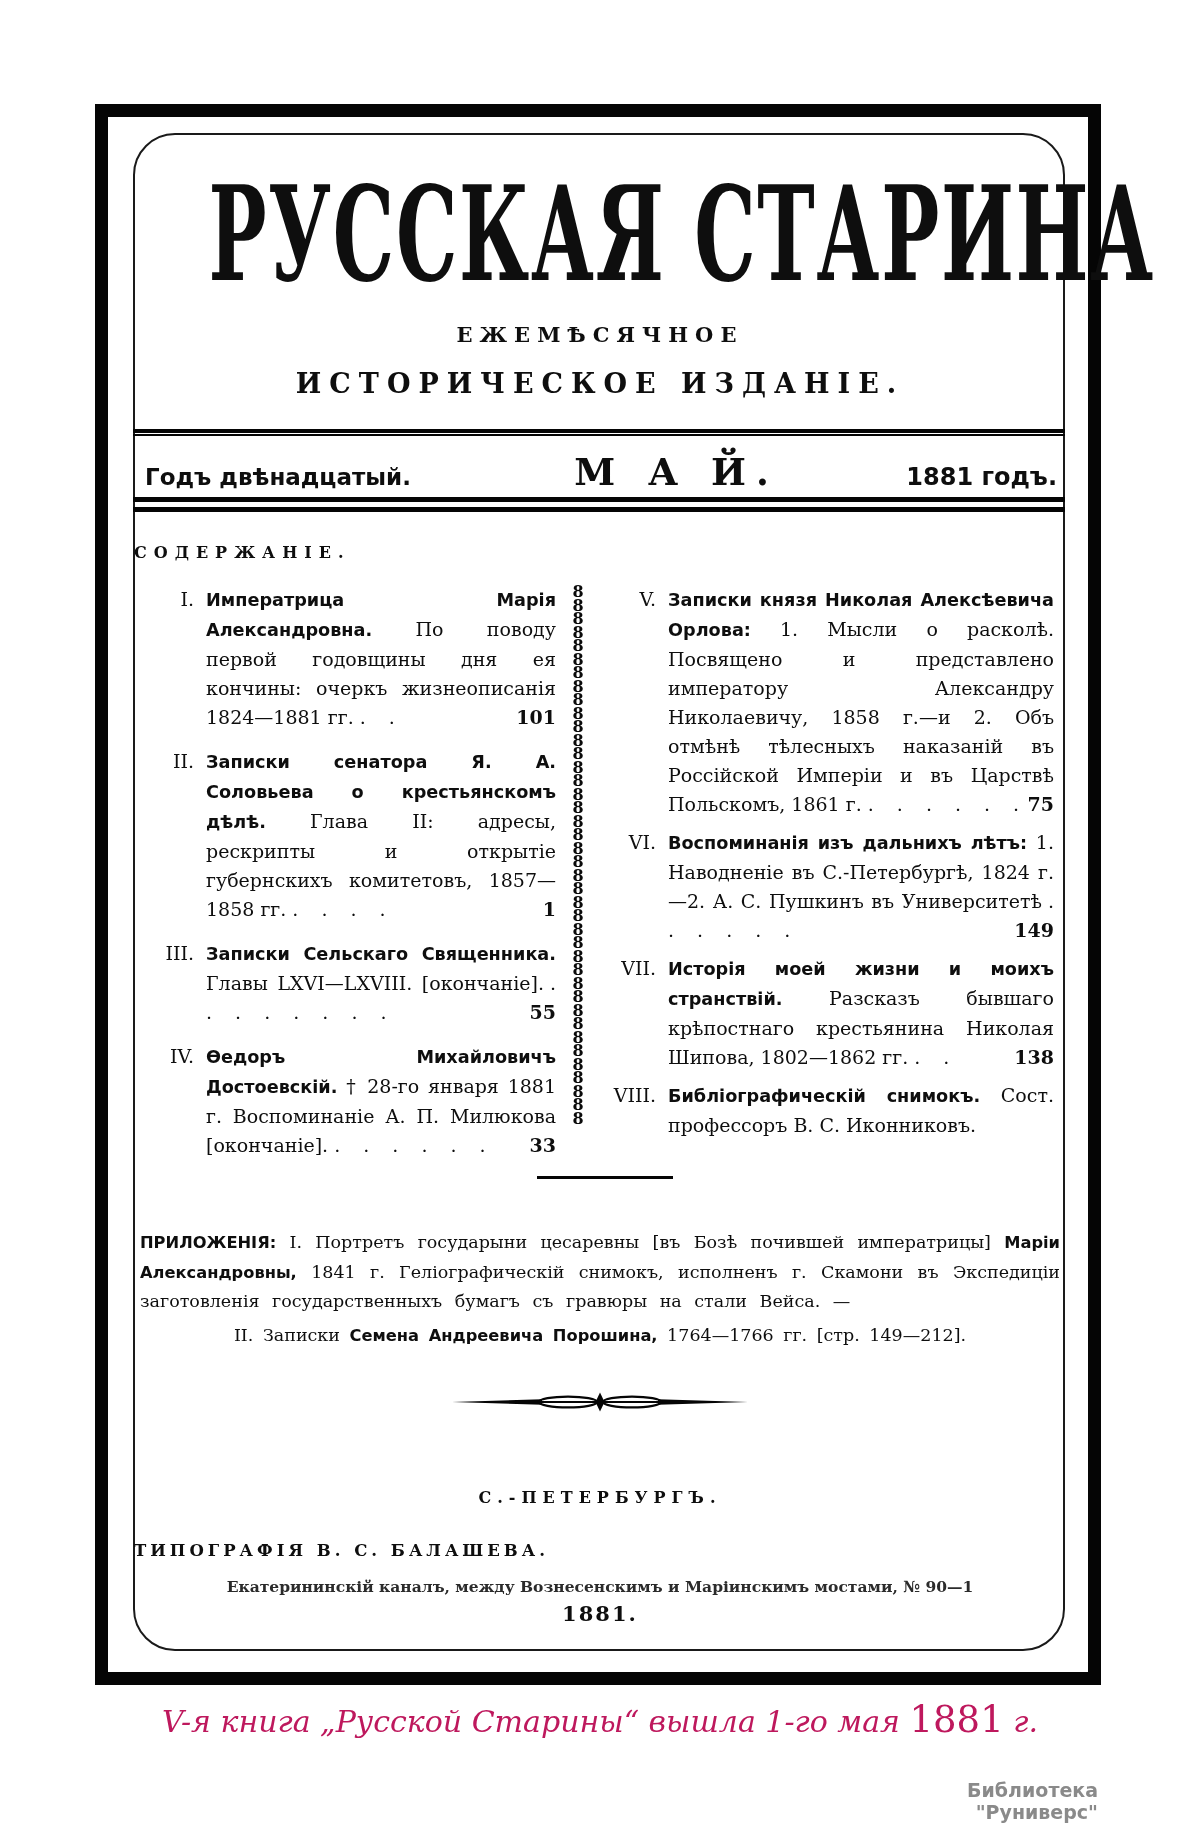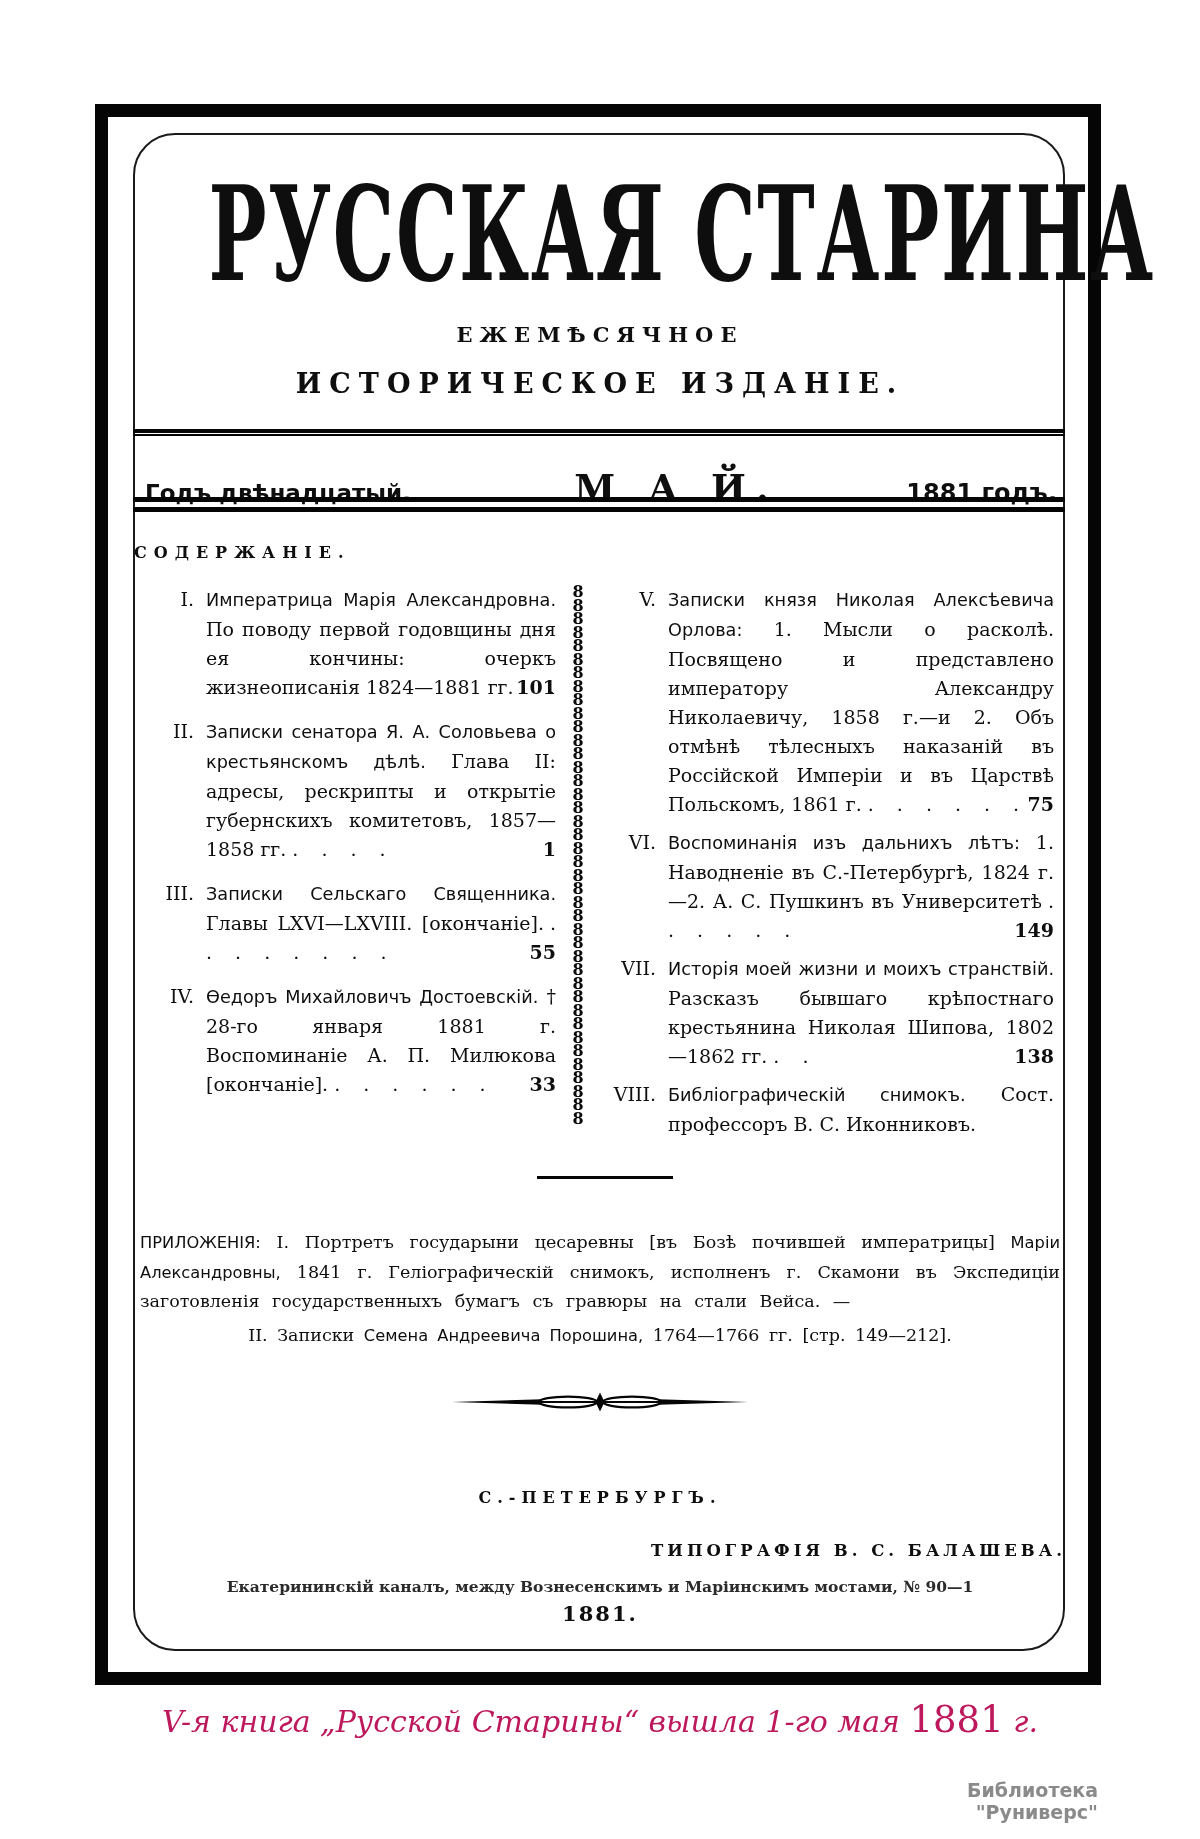--- a/index.html
+++ b/index.html
@@ -32,21 +32,21 @@
   .subtitle-edition{
     left:134px;top:368px;width:932px;text-align:center;
     font-weight:700;font-size:27px;letter-spacing:8px;
   }
   .rule-a{
     left:133px;top:429px;width:932px;height:7px;box-sizing:border-box;
     border-top:4px solid #050505;border-bottom:2px solid #050505;
   }
   .edition-row{
     left:145px;top:450px;width:912px;height:44px;
-    display:flex;justify-content:space-between;align-items:baseline;margin-top:16px;
+    display:flex;justify-content:space-between;align-items:baseline;
   }
   .edition-label{font-family:"DejaVu Sans",sans-serif;font-weight:700;font-size:23px;}
   .month-label{font-weight:700;font-size:37px;letter-spacing:10px;transform:translateX(18px);}
   .year-label{font-family:"DejaVu Sans",sans-serif;font-weight:700;font-size:24px;}
   .rule-b{
     left:133px;top:497px;width:932px;height:15px;box-sizing:border-box;
     border-top:5px solid #050505;border-bottom:5px solid #050505;
   }
   .contents-heading{
     left:134px;top:543px;width:932px;text-align:left;
@@ -63,38 +63,38 @@
     width:44px;flex:none;text-align:center;
     font-weight:700;font-size:16px;line-height:13.5px;
     white-space:pre-line;color:#0a0a0a;
   }
   .toc-entry{display:flex;position:relative;margin-bottom:15px;}
   .toc-col-right .toc-entry{margin-bottom:9px;}
   .toc-num{flex:none;text-align:right;padding-right:12px;}
   .toc-col-left .toc-num{width:58px;box-sizing:border-box;}
   .toc-col-right .toc-num{width:68px;box-sizing:border-box;}
   .toc-text{flex:1;text-align:justify;}
-  .b{font-family:"DejaVu Sans",sans-serif;font-weight:400;font-size:0.93em;}
+  .b{font-family:"DejaVu Sans",sans-serif;font-weight:700;font-size:0.93em;}
   .dots{word-spacing:17px;padding-left:6px;}
   .page-num{position:absolute;right:0;bottom:0;font-weight:700;}
   
   .short-rule{left:537px;top:1176px;width:136px;border-top:3px solid #050505;}
   .appendix{
     left:140px;top:1228px;width:920px;
     font-size:17.5px;line-height:29.5px;text-align:justify;word-spacing:7px;
   }
   .appendix-line2{
     left:140px;top:1316px;width:920px;text-align:center;
     font-size:17.5px;line-height:38px;word-spacing:4px;
   }
   
   .swelled-rule{left:134px;top:1390px;width:932px;text-align:center;}
   .imprint-city{left:134px;top:1488px;width:932px;text-align:center;
     font-weight:700;font-size:16px;letter-spacing:6px;}
-  .imprint-printer{left:134px;top:1541px;width:932px;text-align:right;
+  .imprint-printer{left:134px;top:1541px;width:932px;text-align:left;
     font-weight:700;font-size:16.5px;letter-spacing:4px;}
   .imprint-address{left:134px;top:1577px;width:932px;text-align:center;
     font-size:15.5px;color:#2b2b2b;font-weight:bold;}
   .imprint-year{left:134px;top:1601px;width:932px;text-align:center;
     font-weight:700;font-size:21px;letter-spacing:2px;}
   
   .handwritten-note{
     left:50px;top:1698px;width:1100px;text-align:center;
     font-style:italic;font-size:30px;color:#be185d;
   }

